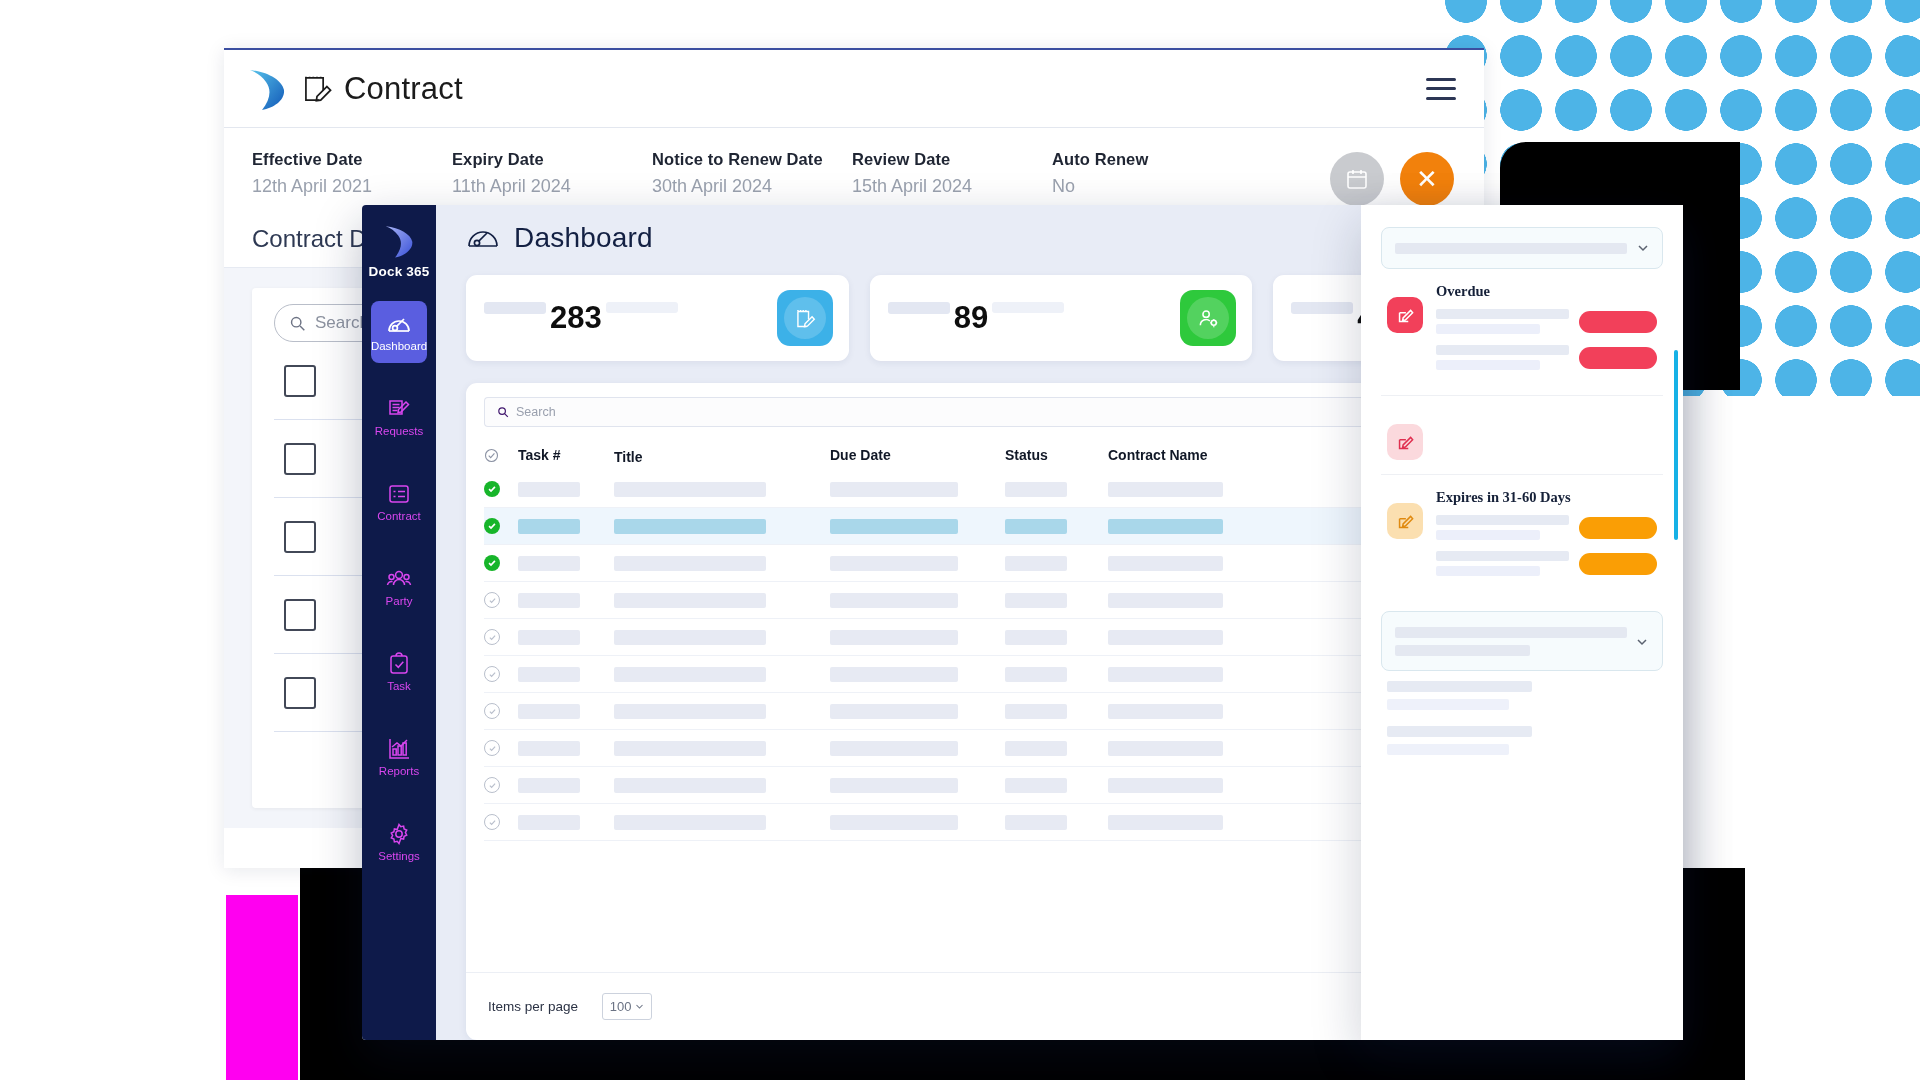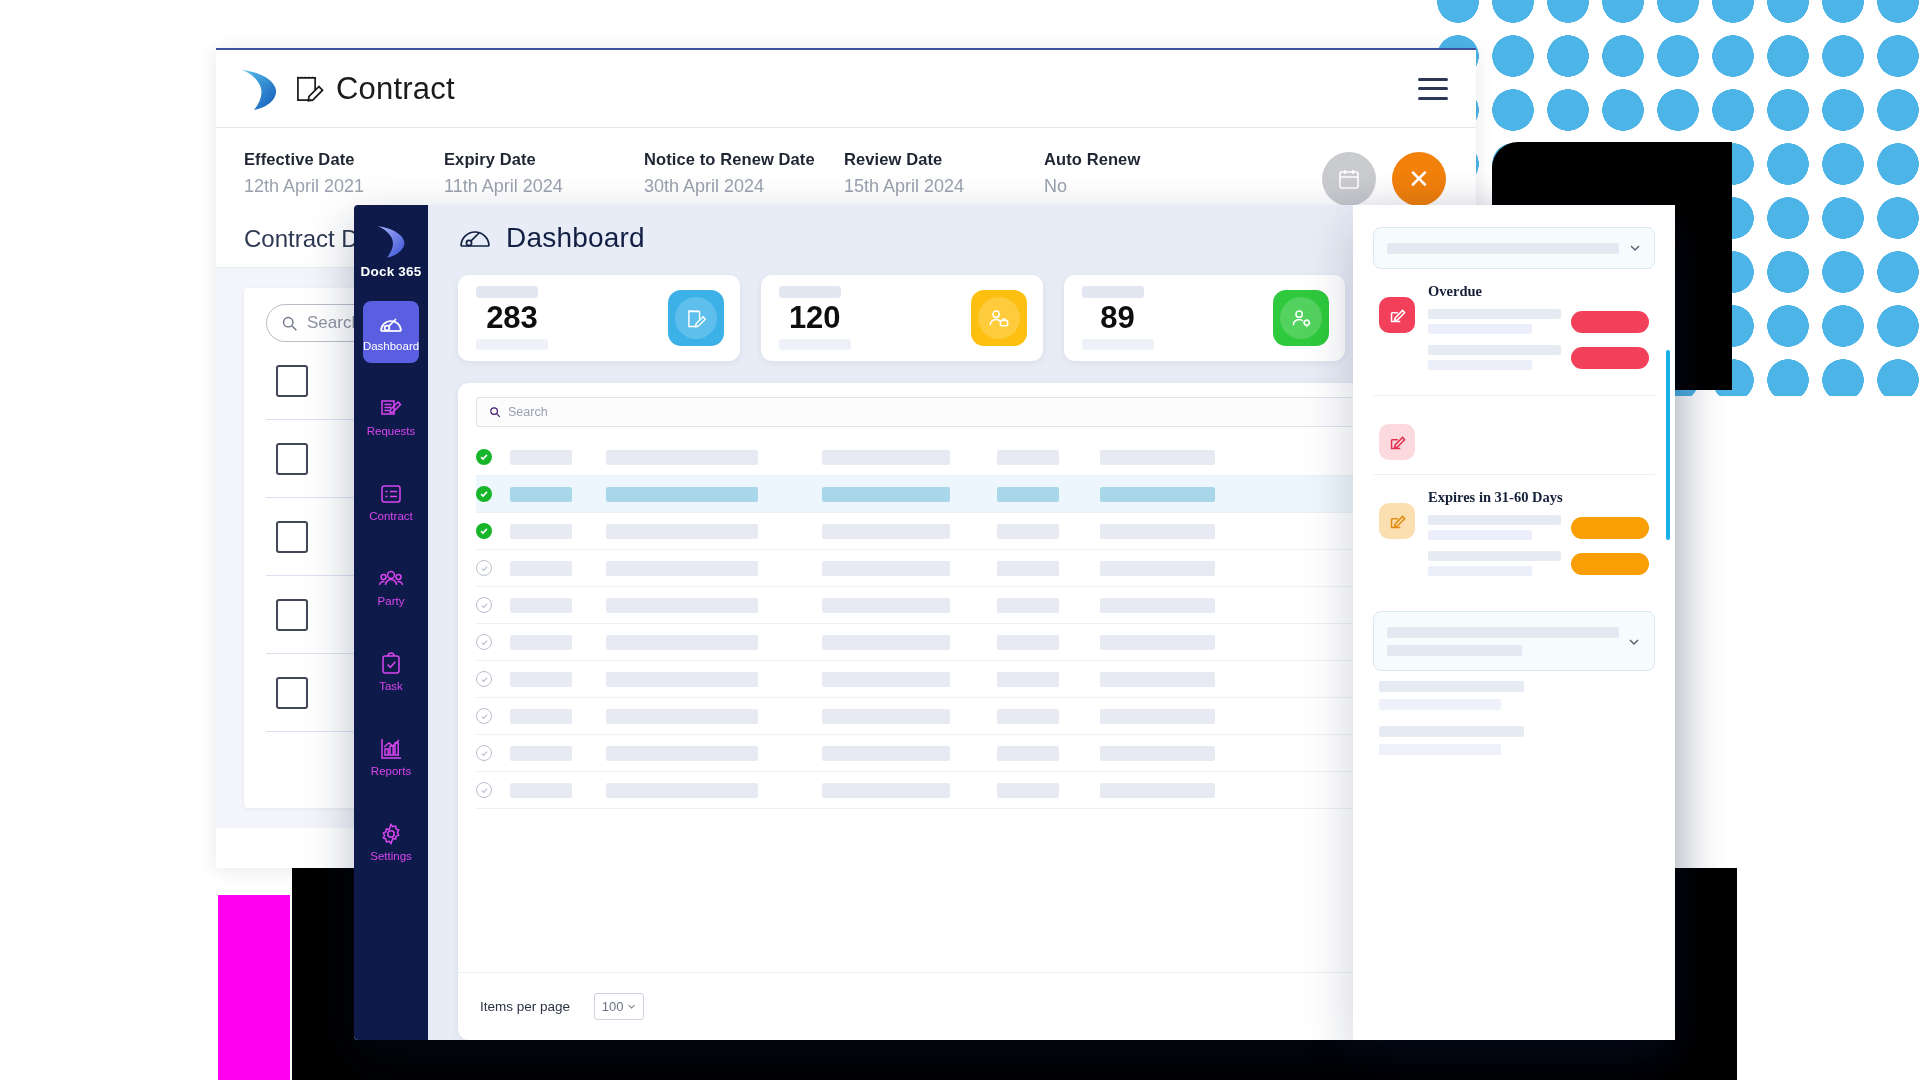--- a/index.html
+++ b/index.html
@@ -2,21 +2,21 @@
 <html><head>
 <meta charset="utf-8">
 <style>
   * { box-sizing: border-box; margin: 0; padding: 0; }
   html, body {
     width: 1920px; height: 1080px;
     overflow: hidden;
     background: #ffffff;
     font-family: "Liberation Sans", sans-serif;
   }
-  #stage { position: relative; width: 1772px; height: 1080px; background:#fff; }
+  #stage { position: relative; width: 1772px; height: 1080px; background:#fff;margin-left:8px; }
 
   
   .dots {
     position: absolute; left: 1432px; top: -24px;
     width: 500px; height: 420px;
     background-image: radial-gradient(circle 21px at 26px 26px, #4db4e7 98%, rgba(0,0,0,0) 100%);
     background-size: 55px 54px;
   }
   .black-block-tr {
     position: absolute; left: 1492px; top: 142px;
@@ -139,21 +139,21 @@
     display: flex; align-items: center; justify-content: center; position: relative;
   }
   .bell-dot { position: absolute; right: 8px; top: 8px; width: 7px; height: 7px; border-radius: 50%; background: #f0334a; }
 
   .kpi-row { display: flex; gap: 21px; padding: 4px 26px 0 30px; }
   .kpi {
     flex: 1; height: 86px; background: #fff; border-radius: 11px;
     display: flex; align-items: center; justify-content: space-between;
     padding: 0 16px 0 18px; box-shadow: 0 2px 7px rgba(30,40,80,.07);
   }
-  .kpi-left { display: flex; flex-direction: column; gap: 4px; text-align: center; }
+  .kpi-left { display: flex; flex-direction: row; gap: 4px; text-align: center; }
   .sk { background: #e3e7f2; border-radius: 3px; }
   .kpi-sk-top { width: 62px; height: 12px; }
   .kpi-sk-bot { width: 72px; height: 11px; background:#eef1f8; }
   .kpi-num { font-size: 31px; font-weight: 700; color: #0e0e0e; line-height: 1.05; }
   .kpi-icon {
     width: 56px; height: 56px; border-radius: 13px;
     display: flex; align-items: center; justify-content: center; color: #fff;
   }
   .kpi-icon .circle-bg {
     width: 42px; height: 42px; border-radius: 50%; background: rgba(255,255,255,.18);
@@ -494,37 +494,20 @@
               <svg width="22" height="23" viewBox="0 0 24 26" fill="none" stroke="#fff" stroke-width="1.6">
                 <path d="M4 5h12v9"></path>
                   <path d="M4 5v17h10"></path>
                   <path d="M4 5V3.5M7 5V3.5M10 5V3.5M13 5V3.5"></path>
                 <path d="M20 11 L12 19 l-.5 3.2 L14.7 21.7 L22.5 13.8 Z"></path>
               </svg>
             </span>
           </div>
         </div>
 
-        <div class="kpi">
-          <div class="kpi-left">
-            <div class="sk kpi-sk-top"></div>
-            <div class="kpi-num">120</div>
-            <div class="sk kpi-sk-bot"></div>
-          </div>
-          <div class="kpi-icon" style="background:#fdc010">
-            <span class="circle-bg">
-              <svg width="23" height="23" viewBox="0 0 24 24" fill="none" stroke="#fff" stroke-width="1.6">
-                <circle cx="9.5" cy="7.5" r="3.3"></circle>
-                  <path d="M3.5 19a6 6 0 0 1 10.5-4"></path>
-                <rect x="14" y="14" width="7.5" height="5.5" rx="1"></rect>
-                  <path d="M16.4 14v-1.3h2.7V14"></path>
-              </svg>
-            </span>
-          </div>
-        </div>
 
         <div class="kpi">
           <div class="kpi-left">
             <div class="sk kpi-sk-top"></div>
             <div class="kpi-num">89</div>
             <div class="sk kpi-sk-bot"></div>
           </div>
           <div class="kpi-icon" style="background:#2ec93c">
             <span class="circle-bg">
               <svg width="23" height="23" viewBox="0 0 24 24" fill="none" stroke="#fff" stroke-width="1.6">
@@ -565,20 +548,33 @@
           </div>
           <div class="tc-search-btn">
             <svg width="14" height="14" viewBox="0 0 20 20" fill="none" stroke="#fff" stroke-width="2">
               <circle cx="8.5" cy="8.5" r="5.5"></circle>
                 <path d="M13 13l5 5"></path>
             </svg>
           </div>
         </div>
 
         <div class="tbl">
+          <div class="tbl-head">
+            <div class="c-check">
+              <svg width="15" height="15" viewBox="0 0 20 20" fill="none" stroke="#8d94a5" stroke-width="1.5">
+                <circle cx="10" cy="10" r="8"></circle>
+                  <path d="M6.3 10.2l2.6 2.6 5-5.6"></path>
+              </svg>
+            </div>
+            <div class="c-task th">Task #</div>
+            <div class="c-title th title-clip">Title</div>
+            <div class="c-due th">Due Date</div>
+            <div class="c-status th">Status</div>
+            <div class="c-contract th">Contract Name</div>
+          </div>
 
           <div class="tbl-body" id="tbody">
               <div class="trow">
                 <div class="c-check">
                   <div class="badge-done">
                     <svg width="10" height="10" viewBox="0 0 12 12" fill="none" stroke="#fff" stroke-width="2">
                       <path d="M2.5 6.2l2.3 2.3 4.7-5"></path>
                     </svg>
                   </div>
                 </div>

